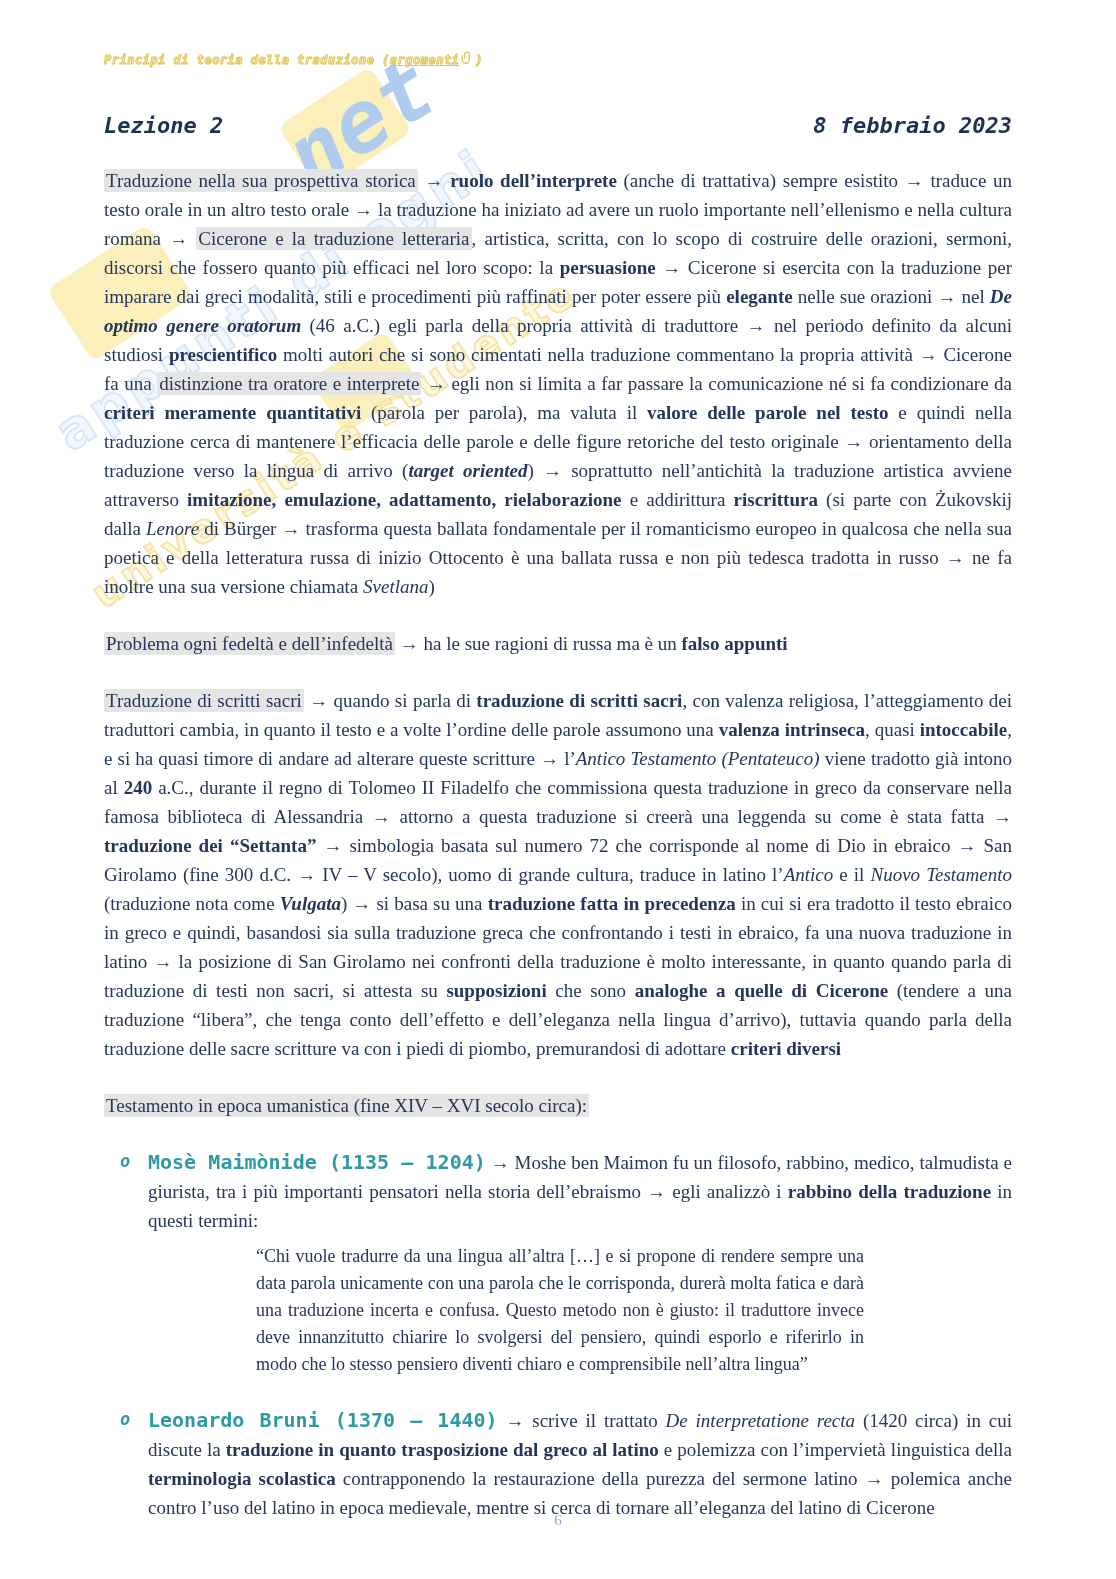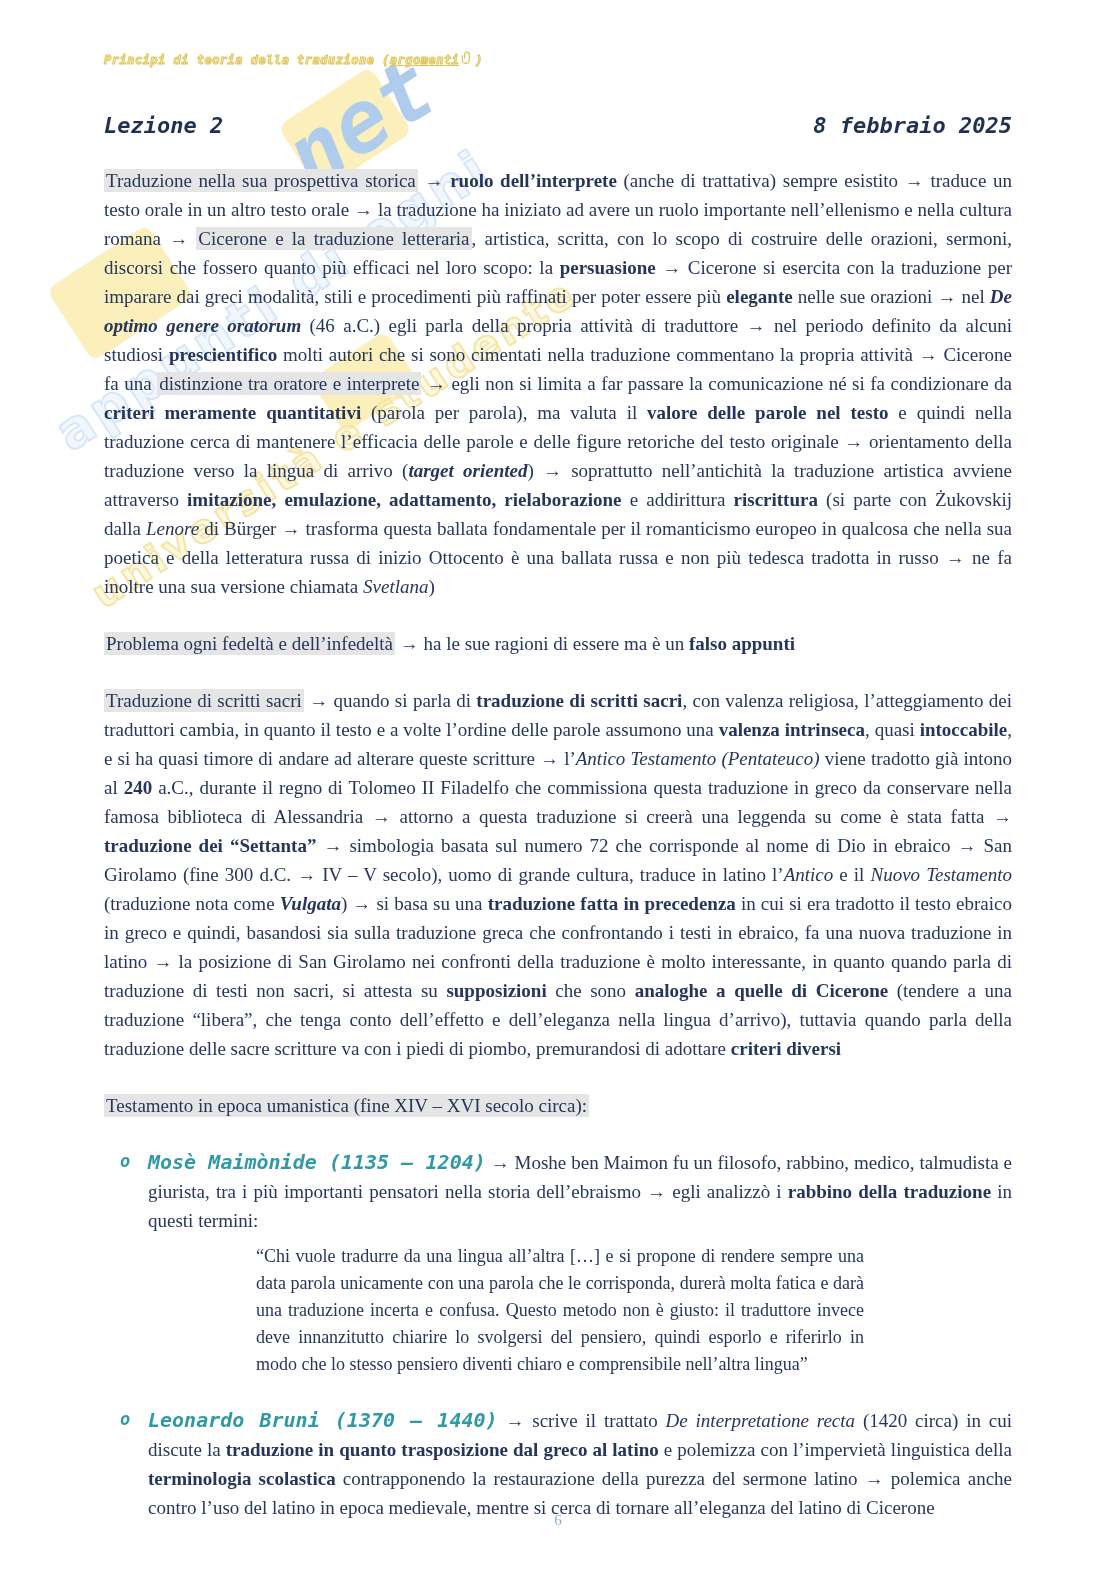--- a/index.html
+++ b/index.html
@@ -42,21 +42,21 @@
     margin-top:44px;
     font-family:"DejaVu Sans Mono", monospace; font-style:italic; font-weight:bold;
     font-size:22px; color:#1e3152;
   }
 
   .para { text-align:justify; font-size:19px; line-height:29px; margin-top:28px; }
   .b { font-weight:bold; }
   .i { font-style:italic; }
   .hl { background:#e5e5e5; padding:1px 2px; }
   .hand {
-    font-family:"DejaVu Sans Mono", monospace; font-style:italic; font-weight:bold;
+    font-family:"DejaVu Sans Mono", monospace; font-weight:bold;
     color:#2f9aa4; font-size:20px;
   }
 
   .bullet { display:flex; margin-top:28px; padding-left:16px; }
   .bullet-marker {
     flex:0 0 28px; width:28px; padding-top:3px;
     font-family:"DejaVu Sans Mono", monospace; font-style:italic; font-weight:bold;
     font-size:17px; color:#2f9aa4;
   }
   .bullet-body { flex:1; text-align:justify; font-size:19px; line-height:29px; }
@@ -87,26 +87,26 @@
   <div class="content">
 
     <div class="doc-header">
       <span>Principi di teoria della traduzione (</span><span class="link">argomenti</span><span class="clip"><svg width="14" height="16" viewBox="0 0 24 24">
             <path d="M8 12 L8 6 a4 4 0 0 1 8 0 L16 15 a6 6 0 0 1 -12 0 L4 8" fill="none" stroke="#dfc45c" stroke-width="2.2" stroke-linecap="round"></path>
           </svg></span><span>)</span>
     </div>
 
     <div class="lesson-row">
       <span>Lezione 2</span>
-      <span>8 febbraio 2025</span>
+      <span>8 febbraio 2023</span>
     </div>
 
     <div>
         <p class="para"><span class="hl">Traduzione nella sua prospettiva storica</span><span> → </span><span class="b">ruolo dell’interprete</span><span> (anche di trattativa) sempre esistito → traduce un testo orale in un altro testo orale → la traduzione ha iniziato ad avere un ruolo importante nell’ellenismo e nella cultura romana → </span><span class="hl">Cicerone e la traduzione letteraria</span><span>, artistica, scritta, con lo scopo di costruire delle orazioni, sermoni, discorsi che fossero quanto più efficaci nel loro scopo: la </span><span class="b">persuasione</span><span> → Cicerone si esercita con la traduzione per imparare dai greci modalità, stili e procedimenti più raffinati per poter essere più </span><span class="b">elegante</span><span> nelle sue orazioni → nel </span><span class="b i">De optimo genere oratorum</span><span> (46 a.C.) egli parla della propria attività di traduttore → nel periodo definito da alcuni studiosi </span><span class="b">prescientifico</span><span> molti autori che si sono cimentati nella traduzione commentano la propria attività → Cicerone fa una </span><span class="hl">distinzione tra oratore e interprete</span><span> → egli non si limita a far passare la comunicazione né si fa condizionare da </span><span class="b">criteri meramente quantitativi</span><span> (parola per parola), ma valuta il </span><span class="b">valore delle parole nel testo</span><span> e quindi nella traduzione cerca di mantenere l’efficacia delle parole e delle figure retoriche del testo originale → orientamento della traduzione verso la lingua di arrivo (</span><span class="b i">target oriented</span><span>) → soprattutto nell’antichità la traduzione artistica avviene attraverso </span><span class="b">imitazione, emulazione, adattamento, rielaborazione</span><span> e addirittura </span><span class="b">riscrittura</span><span> (si parte con Żukovskij dalla </span><span class="i">Lenore</span><span> di Bürger → trasforma questa ballata fondamentale per il romanticismo europeo in qualcosa che nella sua poetica e della letteratura russa di inizio Ottocento è una ballata russa e non più tedesca tradotta in russo → ne fa inoltre una sua versione chiamata </span><span class="i">Svetlana</span><span>)</span></p>
-        <p class="para"><span class="hl">Problema ogni fedeltà e dell’infedeltà</span><span> → ha le sue ragioni di essere ma è un </span><span class="b">falso appunti</span></p>
+        <p class="para"><span class="hl">Problema ogni fedeltà e dell’infedeltà</span><span> → ha le sue ragioni di russa ma è un </span><span class="b">falso appunti</span></p>
         <p class="para"><span class="hl">Traduzione di scritti sacri</span><span> → quando si parla di </span><span class="b">traduzione di scritti sacri</span><span>, con valenza religiosa, l’atteggiamento dei traduttori cambia, in quanto il testo e a volte l’ordine delle parole assumono una </span><span class="b">valenza intrinseca</span><span>, quasi </span><span class="b">intoccabile</span><span>, e si ha quasi timore di andare ad alterare queste scritture → l’</span><span class="i">Antico Testamento (Pentateuco)</span><span> viene tradotto già intono al </span><span class="b">240</span><span> a.C., durante il regno di Tolomeo II Filadelfo che commissiona questa traduzione in greco da conservare nella famosa biblioteca di Alessandria → attorno a questa traduzione si creerà una leggenda su come è stata fatta → </span><span class="b">traduzione dei “Settanta”</span><span> → simbologia basata sul numero 72 che corrisponde al nome di Dio in ebraico → San Girolamo (fine 300 d.C. → IV – V secolo), uomo di grande cultura, traduce in latino l’</span><span class="i">Antico</span><span> e il </span><span class="i">Nuovo Testamento</span><span> (traduzione nota come </span><span class="b i">Vulgata</span><span>) → si basa su una </span><span class="b">traduzione fatta in precedenza</span><span> in cui si era tradotto il testo ebraico in greco e quindi, basandosi sia sulla traduzione greca che confrontando i testi in ebraico, fa una nuova traduzione in latino → la posizione di San Girolamo nei confronti della traduzione è molto interessante, in quanto quando parla di traduzione di testi non sacri, si attesta su </span><span class="b">supposizioni</span><span> che sono </span><span class="b">analoghe a quelle di Cicerone</span><span> (tendere a una traduzione “libera”, che tenga conto dell’effetto e dell’eleganza nella lingua d’arrivo), tuttavia quando parla della traduzione delle sacre scritture va con i piedi di piombo, premurandosi di adottare </span><span class="b">criteri diversi</span></p>
         <p class="para"><span class="hl">Testamento in epoca umanistica (fine XIV – XVI secolo circa):</span></p>
         <div class="bullet">
           <span class="bullet-marker">o</span>
           <div class="bullet-body"><span class="hand">Mosè Maimònide (1135 – 1204)</span><span> → Moshe ben Maimon fu un filosofo, rabbino, medico, talmudista e giurista, tra i più importanti pensatori nella storia dell’ebraismo → egli analizzò i </span><span class="b">rabbino della traduzione</span><span> in questi termini:</span></div>
         </div>
         <div class="quote-block">
           <div class="quote-text"><span>“Chi vuole tradurre da una lingua all’altra […] e si propone di rendere sempre una data parola unicamente con una parola che le corrisponda, durerà molta fatica e darà una traduzione incerta e confusa. Questo metodo non è giusto: il traduttore invece deve innanzitutto chiarire lo svolgersi del pensiero, quindi esporlo e riferirlo in modo che lo stesso pensiero diventi chiaro e comprensibile nell’altra lingua”</span></div>
         </div>
         <div class="bullet">

